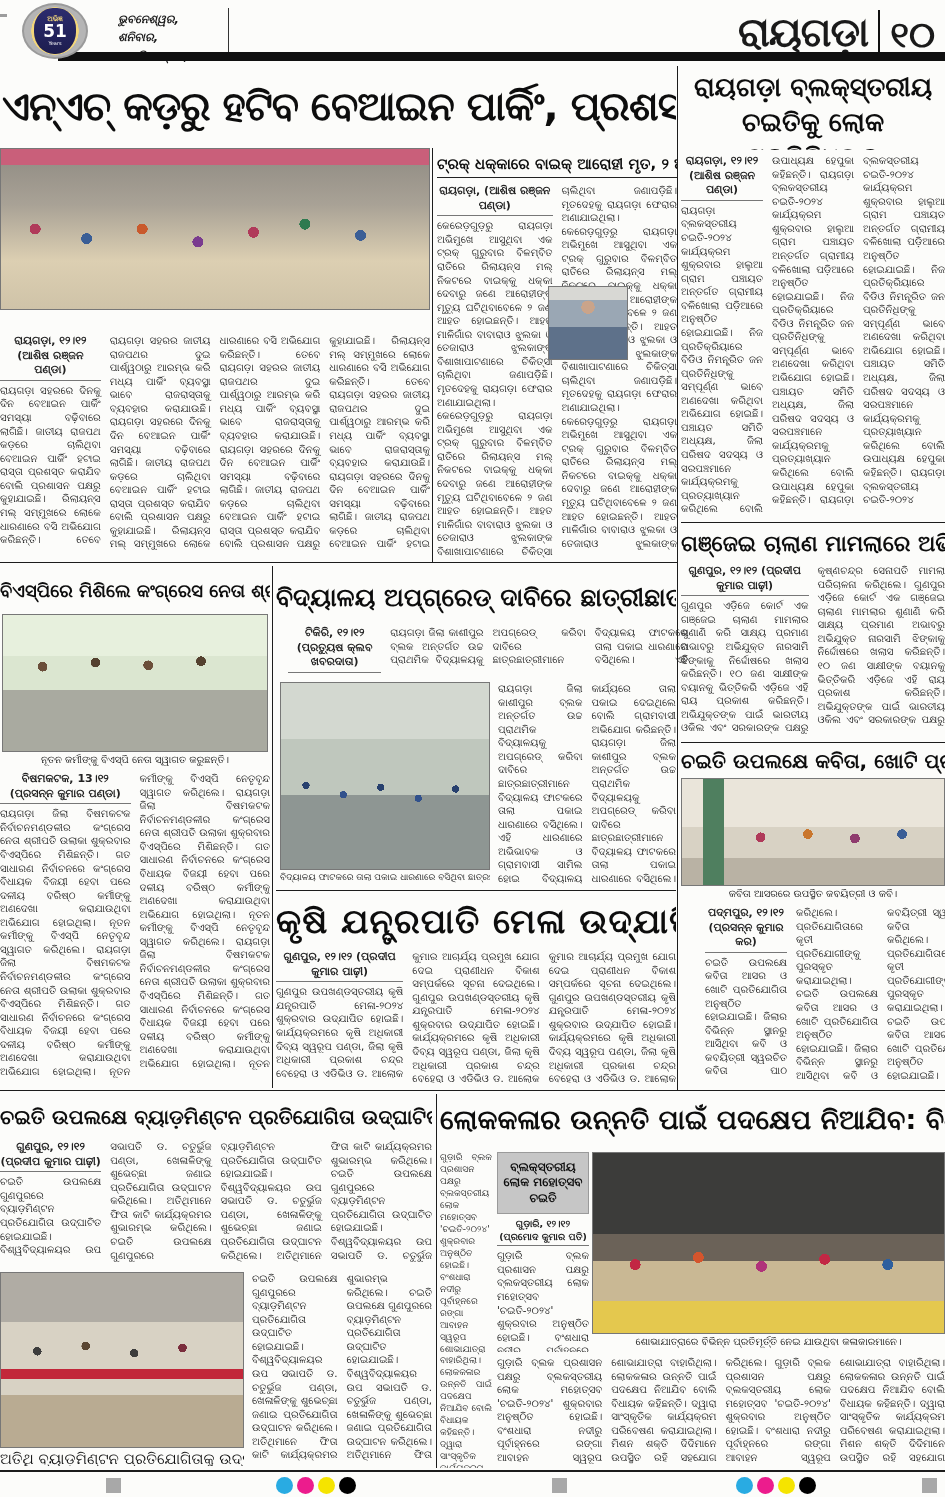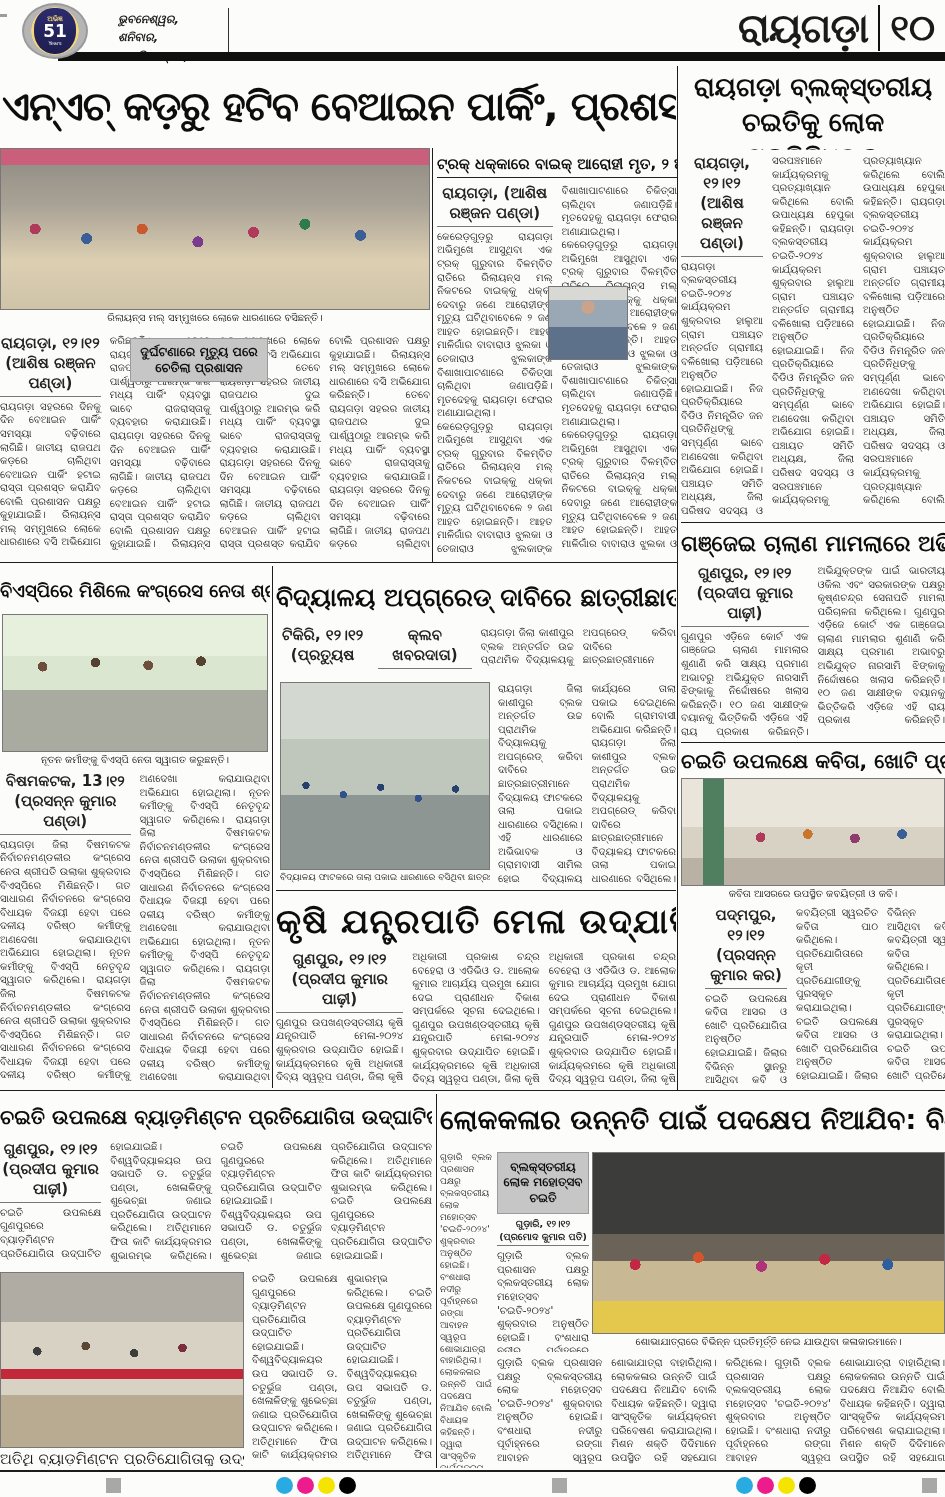--- a/index.html
+++ b/index.html
@@ -11,21 +11,21 @@
   .logo-ring{position:absolute;left:14px;top:1px;width:66px;height:56px;border-radius:50%;
     background:radial-gradient(circle at 50% 50%,#f3d67a 0 58%,#b5b5b5 59% 78%,#8a8a8a 79% 100%);
     border:2px solid #9a9a9a;}
   .logo-shield{position:absolute;left:26px;top:6px;width:42px;height:46px;border-radius:45% 45% 48% 48%;
     background:linear-gradient(180deg,#2c2c6e,#1d1d4f);display:flex;flex-direction:column;align-items:center;justify-content:center;color:#fff;}
   .logo-top{font-size:7px;color:#f5d97c;font-weight:bold;line-height:1;}
   .logo-num{font-size:17px;font-weight:bold;line-height:1.05;}
   .logo-years{font-size:5px;line-height:1;}
   .m-date{left:118px;top:10px;width:104px;font-size:11.5px;font-weight:bold;line-height:1.6;font-style:italic;}
   .m-vline{left:228px;top:8px;width:1px;height:44px;background:#333;}
-  .m-right{right:10px;top:0px;height:56px;display:flex;align-items:center;gap:10px;}
+  .m-right{right:10px;top:0px;height:56px;display:flex;align-items:flex-end;gap:10px;}
   .m-section{font-size:40px;font-weight:bold;letter-spacing:-1px;}
   .m-bar{width:2px;height:46px;background:#111;}
   .m-pageno{font-size:36px;font-weight:bold;}
   .topbar{left:58px;right:0;top:52px;height:9px;background:#101010;}
   .corner-tick{left:0;top:14px;width:7px;height:3px;background:#9c9c9c;}
   
   .hl{font-weight:bold;text-align:center;white-space:nowrap;overflow:hidden;color:#0d0d0d;}
   .hl-main{left:2px;top:68px;width:674px;height:76px;font-size:40px;line-height:76px;letter-spacing:-1px;}
   .hl-chaiti{left:681px;top:70px;width:264px;height:80px;font-size:26px;line-height:1.35;white-space:normal;}
   .hl-truck{left:437px;top:152px;width:240px;height:26px;font-size:15px;line-height:24px;border-bottom:1px solid #222;}
@@ -34,21 +34,21 @@
   .hl-ganja{left:681px;top:528px;width:264px;height:32px;font-size:22px;line-height:32px;}
   .hl-poetry{left:681px;top:746px;width:264px;height:30px;font-size:20px;line-height:30px;}
   .hl-agri{left:276px;top:896px;width:400px;height:50px;font-size:34px;line-height:50px;letter-spacing:1px;}
   .hl-badm{left:0px;top:1098px;width:432px;height:38px;font-size:20px;line-height:38px;}
   .hl-folk{left:440px;top:1098px;width:505px;height:44px;font-size:27px;line-height:44px;}
   
   .body-txt{font-size:10.2px;line-height:1.33;text-align:justify;color:#222;overflow:hidden;}
   .cols2{column-count:2;column-gap:9px;}
   .cols3{column-count:3;column-gap:9px;}
   .cols4{column-count:4;column-gap:9px;}
-  .dl{font-weight:bold;font-size:15px;text-align:center;padding-bottom:2px;margin-bottom:3px;border-bottom:1px solid #777;}
+  .dl{font-weight:bold;font-size:11px;text-align:center;padding-bottom:2px;margin-bottom:3px;border-bottom:1px solid #777;}
   .cap{font-size:10px;text-align:center;color:#111;overflow:hidden;white-space:nowrap;}
   .graybox{background:#c6c6c6;border:1px solid #9a9a9a;font-weight:bold;text-align:center;color:#0d0d0d;
     display:flex;align-items:center;justify-content:center;padding:3px;}
   
   .vrule{width:1px;background:#1c1c1c;}
   .hrule{height:1px;background:#1c1c1c;}
   
   .photo{border:1px solid #777;overflow:hidden;}
   .ph-top{background:
     linear-gradient(180deg,#c95f7a 0 10%,rgba(0,0,0,0) 10%),
@@ -124,27 +124,25 @@
   <div class="abs m-right">
     <span class="m-section">ରାୟଗଡ଼ା</span>
     <span class="m-bar"></span>
     <span class="m-pageno">୧୦</span>
   </div>
   <div class="abs topbar"></div>
 
   <div class="abs hl hl-main">ଏନ୍‌ଏଚ୍ କଡ଼ରୁ ହଟିବ ବେଆଇନ ପାର୍କିଂ, ପ୍ରଶସ୍ତ ହେବ ରାସ୍ତା</div>
 
   <div class="abs photo ph-top" style="left:0;top:148px;width:430px;height:162px;"></div>
-  <div class="abs cap" style="left:0;top:312px;width:430px;height:17px;">ରିଲାୟନ୍ସ ମଲ୍ ସମ୍ମୁଖରେ ଲୋକେ ଧାରଣାରେ ବସିଛନ୍ତି।</div>
 
   <div class="abs body-txt cols4" style="left:0;top:334px;width:430px;height:226px;">
     <div class="dl">ରାୟଗଡ଼ା, ୧୨।୧୨ (ଆଶିଷ ରଞ୍ଜନ ପଣ୍ଡା)</div>
     <div>ରାୟଗଡ଼ା ସହରରେ ଦିନକୁ ଦିନ ବେଆଇନ ପାର୍କିଂ ସମସ୍ୟା ବଢ଼ିବାରେ ଲାଗିଛି। ଜାତୀୟ ରାଜପଥ କଡ଼ରେ ଚାଲିଥିବା ବେଆଇନ ପାର୍କିଂ ହଟାଇ ରାସ୍ତା ପ୍ରଶସ୍ତ କରାଯିବ ବୋଲି ପ୍ରଶାସନ ପକ୍ଷରୁ କୁହାଯାଇଛି। ରିଲାୟନ୍ସ ମଲ୍ ସମ୍ମୁଖରେ ଲୋକେ ଧାରଣାରେ ବସି ଅଭିଯୋଗ କରିଛନ୍ତି। ତେବେ ରାୟଗଡ଼ା ସହରର ଜାତୀୟ ରାଜପଥର ଦୁଇ ପାର୍ଶ୍ୱଠାରୁ ଆରମ୍ଭ କରି ମଧ୍ୟ ପାର୍କିଂ ବ୍ୟବସ୍ଥା ଭାବେ ରାଜରାସ୍ତାକୁ ବ୍ୟବହାର କରାଯାଉଛି। ରାୟଗଡ଼ା ସହରରେ ଦିନକୁ ଦିନ ବେଆଇନ ପାର୍କିଂ ସମସ୍ୟା ବଢ଼ିବାରେ ଲାଗିଛି। ଜାତୀୟ ରାଜପଥ କଡ଼ରେ ଚାଲିଥିବା ବେଆଇନ ପାର୍କିଂ ହଟାଇ ରାସ୍ତା ପ୍ରଶସ୍ତ କରାଯିବ ବୋଲି ପ୍ରଶାସନ ପକ୍ଷରୁ କୁହାଯାଇଛି। ରିଲାୟନ୍ସ ମଲ୍ ସମ୍ମୁଖରେ ଲୋକେ ଧାରଣାରେ ବସି ଅଭିଯୋଗ କରିଛନ୍ତି। ତେବେ ରାୟଗଡ଼ା ସହରର ଜାତୀୟ ରାଜପଥର ଦୁଇ ପାର୍ଶ୍ୱଠାରୁ ଆରମ୍ଭ କରି ମଧ୍ୟ ପାର୍କିଂ ବ୍ୟବସ୍ଥା ଭାବେ ରାଜରାସ୍ତାକୁ ବ୍ୟବହାର କରାଯାଉଛି। ରାୟଗଡ଼ା ସହରରେ ଦିନକୁ ଦିନ ବେଆଇନ ପାର୍କିଂ ସମସ୍ୟା ବଢ଼ିବାରେ ଲାଗିଛି। ଜାତୀୟ ରାଜପଥ କଡ଼ରେ ଚାଲିଥିବା ବେଆଇନ ପାର୍କିଂ ହଟାଇ ରାସ୍ତା ପ୍ରଶସ୍ତ କରାଯିବ ବୋଲି ପ୍ରଶାସନ ପକ୍ଷରୁ କୁହାଯାଇଛି। ରିଲାୟନ୍ସ ମଲ୍ ସମ୍ମୁଖରେ ଲୋକେ ଧାରଣାରେ ବସି ଅଭିଯୋଗ କରିଛନ୍ତି। ତେବେ ରାୟଗଡ଼ା ସହରର ଜାତୀୟ ରାଜପଥର ଦୁଇ ପାର୍ଶ୍ୱଠାରୁ ଆରମ୍ଭ କରି ମଧ୍ୟ ପାର୍କିଂ ବ୍ୟବସ୍ଥା ଭାବେ ରାଜରାସ୍ତାକୁ ବ୍ୟବହାର କରାଯାଉଛି। ରାୟଗଡ଼ା ସହରରେ ଦିନକୁ ଦିନ ବେଆଇନ ପାର୍କିଂ ସମସ୍ୟା ବଢ଼ିବାରେ ଲାଗିଛି। ଜାତୀୟ ରାଜପଥ କଡ଼ରେ ଚାଲିଥିବା ବେଆଇନ ପାର୍କିଂ ହଟାଇ ରାସ୍ତା ପ୍ରଶସ୍ତ କରାଯିବ ବୋଲି ପ୍ରଶାସନ ପକ୍ଷରୁ କୁହାଯାଇଛି। ରିଲାୟନ୍ସ ମଲ୍ ସମ୍ମୁଖରେ ଲୋକେ ଧାରଣାରେ ବସି ଅଭିଯୋଗ କରିଛନ୍ତି। ତେବେ ରାୟଗଡ଼ା ସହରର ଜାତୀୟ ରାଜପଥର ଦୁଇ ପାର୍ଶ୍ୱଠାରୁ ଆରମ୍ଭ କରି ମଧ୍ୟ ପାର୍କିଂ ବ୍ୟବସ୍ଥା ଭାବେ ରାଜରାସ୍ତାକୁ ବ୍ୟବହାର କରାଯାଉଛି। ରାୟଗଡ଼ା ସହରରେ ଦିନକୁ ଦିନ ବେଆଇନ ପାର୍କିଂ ସମସ୍ୟା ବଢ଼ିବାରେ ଲାଗିଛି। ଜାତୀୟ ରାଜପଥ କଡ଼ରେ ଚାଲିଥିବା ବେଆଇନ ପାର୍କିଂ ହଟାଇ ରାସ୍ତା ପ୍ରଶସ୍ତ କରାଯିବ ବୋଲି ପ୍ରଶାସନ ପକ୍ଷରୁ କୁହାଯାଇଛି। ରିଲାୟନ୍ସ ମଲ୍ ସମ୍ମୁଖରେ ଲୋକେ ଧାରଣାରେ ବସି ଅଭିଯୋଗ କରିଛନ୍ତି। ତେବେ ରାୟଗଡ଼ା ସହରର ଜାତୀୟ ରାଜପଥର ଦୁଇ ପାର୍ଶ୍ୱଠାରୁ ଆରମ୍ଭ କରି ମଧ୍ୟ ପାର୍କିଂ ବ୍ୟବସ୍ଥା ଭାବେ ରାଜରାସ୍ତାକୁ ବ୍ୟବହାର କରାଯାଉଛି।</div>
   </div>
-  <div class="abs graybox" style="left:130px;top:338px;width:138px;height:44px;font-size:12.5px;line-height:1.25;">ଦୁର୍ଘଟଣାରେ ମୃତ୍ୟୁ ପରେ ଚେତିଲା ପ୍ରଶାସନ</div>
 
   <div class="abs vrule" style="left:432px;top:148px;height:414px;"></div>
   <div class="abs hl hl-truck">ଟ୍ରକ୍ ଧକ୍କାରେ ବାଇକ୍ ଆରୋହୀ ମୃତ, ୨ ଆହତ</div>
   <div class="abs body-txt cols2" style="left:437px;top:184px;width:240px;height:376px;">
     <div class="dl">ରାୟଗଡ଼ା, (ଆଶିଷ ରଞ୍ଜନ ପଣ୍ଡା)</div>
     <div>କେରେଡ଼ଗୁଡ଼ରୁ ରାୟଗଡ଼ା ଅଭିମୁଖେ ଆସୁଥିବା ଏକ ଟ୍ରକ୍ ଗୁରୁବାର ବିଳମ୍ବିତ ରାତିରେ ରିଲାୟନ୍ସ ମଲ୍ ନିକଟରେ ବାଇକ୍‌କୁ ଧକ୍କା ଦେବାରୁ ଜଣେ ଆରୋହୀଙ୍କ ମୃତ୍ୟୁ ଘଟିଥିବାବେଳେ ୨ ଜଣ ଆହତ ହୋଇଛନ୍ତି। ଆହତ ମାଳିଗାଁର ବାବାରାଓ ଝୁଲକା ଓ ତେଜାରାଓ ଝୁଲକାଙ୍କ ବିଶାଖାପାଟଣାରେ ଚିକିତ୍ସା ଚାଲିଥିବା ଜଣାପଡ଼ିଛି। ମୃତଦେହକୁ ରାୟଗଡ଼ା ଫେରାର ଅଣାଯାଇଥିଲା। କେରେଡ଼ଗୁଡ଼ରୁ ରାୟଗଡ଼ା ଅଭିମୁଖେ ଆସୁଥିବା ଏକ ଟ୍ରକ୍ ଗୁରୁବାର ବିଳମ୍ବିତ ରାତିରେ ରିଲାୟନ୍ସ ମଲ୍ ନିକଟରେ ବାଇକ୍‌କୁ ଧକ୍କା ଦେବାରୁ ଜଣେ ଆରୋହୀଙ୍କ ମୃତ୍ୟୁ ଘଟିଥିବାବେଳେ ୨ ଜଣ ଆହତ ହୋଇଛନ୍ତି। ଆହତ ମାଳିଗାଁର ବାବାରାଓ ଝୁଲକା ଓ ତେଜାରାଓ ଝୁଲକାଙ୍କ ବିଶାଖାପାଟଣାରେ ଚିକିତ୍ସା ଚାଲିଥିବା ଜଣାପଡ଼ିଛି। ମୃତଦେହକୁ ରାୟଗଡ଼ା ଫେରାର ଅଣାଯାଇଥିଲା। କେରେଡ଼ଗୁଡ଼ରୁ ରାୟଗଡ଼ା ଅଭିମୁଖେ ଆସୁଥିବା ଏକ ଟ୍ରକ୍ ଗୁରୁବାର ବିଳମ୍ବିତ ରାତିରେ ରିଲାୟନ୍ସ ମଲ୍ ନିକଟରେ ବାଇକ୍‌କୁ ଧକ୍କା ଦେବାରୁ ଜଣେ ଆରୋହୀଙ୍କ ମୃତ୍ୟୁ ଘଟିଥିବାବେଳେ ୨ ଜଣ ଆହତ ହୋଇଛନ୍ତି। ଆହତ ମାଳିଗାଁର ବାବାରାଓ ଝୁଲକା ଓ ତେଜାରାଓ ଝୁଲକାଙ୍କ ବିଶାଖାପାଟଣାରେ ଚିକିତ୍ସା ଚାଲିଥିବା ଜଣାପଡ଼ିଛି। ମୃତଦେହକୁ ରାୟଗଡ଼ା ଫେରାର ଅଣାଯାଇଥିଲା। କେରେଡ଼ଗୁଡ଼ରୁ ରାୟଗଡ଼ା ଅଭିମୁଖେ ଆସୁଥିବା ଏକ ଟ୍ରକ୍ ଗୁରୁବାର ବିଳମ୍ବିତ ରାତିରେ ରିଲାୟନ୍ସ ମଲ୍ ନିକଟରେ ବାଇକ୍‌କୁ ଧକ୍କା ଦେବାରୁ ଜଣେ ଆରୋହୀଙ୍କ ମୃତ୍ୟୁ ଘଟିଥିବାବେଳେ ୨ ଜଣ ଆହତ ହୋଇଛନ୍ତି। ଆହତ ମାଳିଗାଁର ବାବାରାଓ ଝୁଲକା ଓ ତେଜାରାଓ ଝୁଲକାଙ୍କ ବିଶାଖାପାଟଣାରେ ଚିକିତ୍ସା ଚାଲିଥିବା ଜଣାପଡ଼ିଛି। ମୃତଦେହକୁ ରାୟଗଡ଼ା ଫେରାର ଅଣାଯାଇଥିଲା।</div>
   </div>
   <div class="abs photo ph-portrait" style="left:548px;top:286px;width:80px;height:74px;"></div>
 
   <div class="abs vrule" style="left:677px;top:66px;height:1024px;"></div>
@@ -175,21 +173,21 @@
   <div class="abs hl hl-bsp">ବିଏସ୍‌ପିରେ ମିଶିଲେ କଂଗ୍ରେସ ନେତା ଶ୍ରୀପତି ଉଲାକା</div>
   <div class="abs photo ph-bsp" style="left:2px;top:614px;width:266px;height:138px;"></div>
   <div class="abs cap" style="left:2px;top:754px;width:266px;height:16px;">ନୂତନ କର୍ମୀଙ୍କୁ ବିଏସ୍‌ପି ନେତା ସ୍ୱାଗତ କରୁଛନ୍ତି।</div>
   <div class="abs body-txt cols2" style="left:0;top:772px;width:270px;height:316px;">
     <div class="dl">ବିଷମକଟକ, 13।୧୨ (ପ୍ରସନ୍ନ କୁମାର ପଣ୍ଡା)</div>
     <div>ରାୟଗଡ଼ା ଜିଲା ବିଷମକଟକ ନିର୍ବାଚନମଣ୍ଡଳୀର କଂଗ୍ରେସ ନେତା ଶ୍ରୀପତି ଉଲାକା ଶୁକ୍ରବାର ବିଏସ୍‌ପିରେ ମିଶିଛନ୍ତି। ଗତ ସାଧାରଣ ନିର୍ବାଚନରେ କଂଗ୍ରେସ ବିଧାୟକ ବିଜୟୀ ହେବା ପରେ ଦଳୀୟ ବରିଷ୍ଠ କର୍ମୀଙ୍କୁ ଅଣଦେଖା କରାଯାଉଥିବା ଅଭିଯୋଗ ହୋଇଥିଲା। ନୂତନ କର୍ମୀଙ୍କୁ ବିଏସ୍‌ପି ନେତୃବୃନ୍ଦ ସ୍ୱାଗତ କରିଥିଲେ। ରାୟଗଡ଼ା ଜିଲା ବିଷମକଟକ ନିର୍ବାଚନମଣ୍ଡଳୀର କଂଗ୍ରେସ ନେତା ଶ୍ରୀପତି ଉଲାକା ଶୁକ୍ରବାର ବିଏସ୍‌ପିରେ ମିଶିଛନ୍ତି। ଗତ ସାଧାରଣ ନିର୍ବାଚନରେ କଂଗ୍ରେସ ବିଧାୟକ ବିଜୟୀ ହେବା ପରେ ଦଳୀୟ ବରିଷ୍ଠ କର୍ମୀଙ୍କୁ ଅଣଦେଖା କରାଯାଉଥିବା ଅଭିଯୋଗ ହୋଇଥିଲା। ନୂତନ କର୍ମୀଙ୍କୁ ବିଏସ୍‌ପି ନେତୃବୃନ୍ଦ ସ୍ୱାଗତ କରିଥିଲେ। ରାୟଗଡ଼ା ଜିଲା ବିଷମକଟକ ନିର୍ବାଚନମଣ୍ଡଳୀର କଂଗ୍ରେସ ନେତା ଶ୍ରୀପତି ଉଲାକା ଶୁକ୍ରବାର ବିଏସ୍‌ପିରେ ମିଶିଛନ୍ତି। ଗତ ସାଧାରଣ ନିର୍ବାଚନରେ କଂଗ୍ରେସ ବିଧାୟକ ବିଜୟୀ ହେବା ପରେ ଦଳୀୟ ବରିଷ୍ଠ କର୍ମୀଙ୍କୁ ଅଣଦେଖା କରାଯାଉଥିବା ଅଭିଯୋଗ ହୋଇଥିଲା। ନୂତନ କର୍ମୀଙ୍କୁ ବିଏସ୍‌ପି ନେତୃବୃନ୍ଦ ସ୍ୱାଗତ କରିଥିଲେ। ରାୟଗଡ଼ା ଜିଲା ବିଷମକଟକ ନିର୍ବାଚନମଣ୍ଡଳୀର କଂଗ୍ରେସ ନେତା ଶ୍ରୀପତି ଉଲାକା ଶୁକ୍ରବାର ବିଏସ୍‌ପିରେ ମିଶିଛନ୍ତି। ଗତ ସାଧାରଣ ନିର୍ବାଚନରେ କଂଗ୍ରେସ ବିଧାୟକ ବିଜୟୀ ହେବା ପରେ ଦଳୀୟ ବରିଷ୍ଠ କର୍ମୀଙ୍କୁ ଅଣଦେଖା କରାଯାଉଥିବା ଅଭିଯୋଗ ହୋଇଥିଲା। ନୂତନ କର୍ମୀଙ୍କୁ ବିଏସ୍‌ପି ନେତୃବୃନ୍ଦ ସ୍ୱାଗତ କରିଥିଲେ।</div>
   </div>
   <div class="abs vrule" style="left:272px;top:566px;height:522px;"></div>
 
   <div class="abs hl hl-school">ବିଦ୍ୟାଳୟ ଅପ୍‌ଗ୍ରେଡ୍ ଦାବିରେ ଛାତ୍ରୀଛାତ୍ରଙ୍କ ଧାରଣା</div>
-  <div class="abs body-txt cols4" style="left:276px;top:626px;width:400px;height:52px;">
+  <div class="abs body-txt cols4" style="left:288px;top:626px;width:400px;height:52px;">
     <div class="dl">ଟିକିରି, ୧୨।୧୨ (ପ୍ରତ୍ୟୁଷ କ୍ଲବ ଖବରଦାତା)</div>
     <div>ରାୟଗଡ଼ା ଜିଲା କାଶୀପୁର ବ୍ଲକ ଅନ୍ତର୍ଗତ ଉଚ୍ଚ ପ୍ରାଥମିକ ବିଦ୍ୟାଳୟକୁ ଅପଗ୍ରେଡ୍ କରିବା ଦାବିରେ ଛାତ୍ରଛାତ୍ରୀମାନେ ବିଦ୍ୟାଳୟ ଫାଟକରେ ତାଲା ପକାଇ ଧାରଣାରେ ବସିଥିଲେ। ଏହି ଧାରଣାରେ ଅଭିଭାବକ ଓ ଗ୍ରାମବାସୀ ସାମିଲ ହୋଇ ବିଦ୍ୟାଳୟ କାର୍ଯ୍ୟରେ ତାଲା ପକାଇ ଦେଇଥିଲେ ବୋଲି ଗ୍ରାମବାସୀ ଅଭିଯୋଗ କରିଛନ୍ତି।</div>
   </div>
   <div class="abs photo ph-school" style="left:280px;top:682px;width:210px;height:188px;"></div>
   <div class="abs cap" style="left:280px;top:872px;width:210px;height:16px;font-size:9px;">ବିଦ୍ୟାଳୟ ଫାଟକରେ ତାଲା ପକାଇ ଧାରଣାରେ ବସିଥିବା ଛାତ୍ରଛାତ୍ରୀ।</div>
   <div class="abs body-txt cols2" style="left:498px;top:682px;width:178px;height:204px;">
     <div>ରାୟଗଡ଼ା ଜିଲା କାଶୀପୁର ବ୍ଲକ ଅନ୍ତର୍ଗତ ଉଚ୍ଚ ପ୍ରାଥମିକ ବିଦ୍ୟାଳୟକୁ ଅପଗ୍ରେଡ୍ କରିବା ଦାବିରେ ଛାତ୍ରଛାତ୍ରୀମାନେ ବିଦ୍ୟାଳୟ ଫାଟକରେ ତାଲା ପକାଇ ଧାରଣାରେ ବସିଥିଲେ। ଏହି ଧାରଣାରେ ଅଭିଭାବକ ଓ ଗ୍ରାମବାସୀ ସାମିଲ ହୋଇ ବିଦ୍ୟାଳୟ କାର୍ଯ୍ୟରେ ତାଲା ପକାଇ ଦେଇଥିଲେ ବୋଲି ଗ୍ରାମବାସୀ ଅଭିଯୋଗ କରିଛନ୍ତି। ରାୟଗଡ଼ା ଜିଲା କାଶୀପୁର ବ୍ଲକ ଅନ୍ତର୍ଗତ ଉଚ୍ଚ ପ୍ରାଥମିକ ବିଦ୍ୟାଳୟକୁ ଅପଗ୍ରେଡ୍ କରିବା ଦାବିରେ ଛାତ୍ରଛାତ୍ରୀମାନେ ବିଦ୍ୟାଳୟ ଫାଟକରେ ତାଲା ପକାଇ ଧାରଣାରେ ବସିଥିଲେ। ଏହି ଧାରଣାରେ ଅଭିଭାବକ ଓ ଗ୍ରାମବାସୀ ସାମିଲ ହୋଇ ବିଦ୍ୟାଳୟ କାର୍ଯ୍ୟରେ ତାଲା ପକାଇ ଦେଇଥିଲେ ବୋଲି ଗ୍ରାମବାସୀ ଅଭିଯୋଗ କରିଛନ୍ତି। ରାୟଗଡ଼ା ଜିଲା କାଶୀପୁର ବ୍ଲକ ଅନ୍ତର୍ଗତ ଉଚ୍ଚ ପ୍ରାଥମିକ ବିଦ୍ୟାଳୟକୁ ଅପଗ୍ରେଡ୍ କରିବା ଦାବିରେ ଛାତ୍ରଛାତ୍ରୀମାନେ ବିଦ୍ୟାଳୟ ଫାଟକରେ ତାଲା ପକାଇ ଧାରଣାରେ ବସିଥିଲେ। ଏହି ଧାରଣାରେ ଅଭିଭାବକ ଓ ଗ୍ରାମବାସୀ ସାମିଲ ହୋଇ ବିଦ୍ୟାଳୟ କାର୍ଯ୍ୟରେ ତାଲା ପକାଇ ଦେଇଥିଲେ ବୋଲି ଗ୍ରାମବାସୀ ଅଭିଯୋଗ କରିଛନ୍ତି।</div>
   </div>
 
   <div class="abs hrule" style="left:276px;top:890px;width:400px;"></div>

